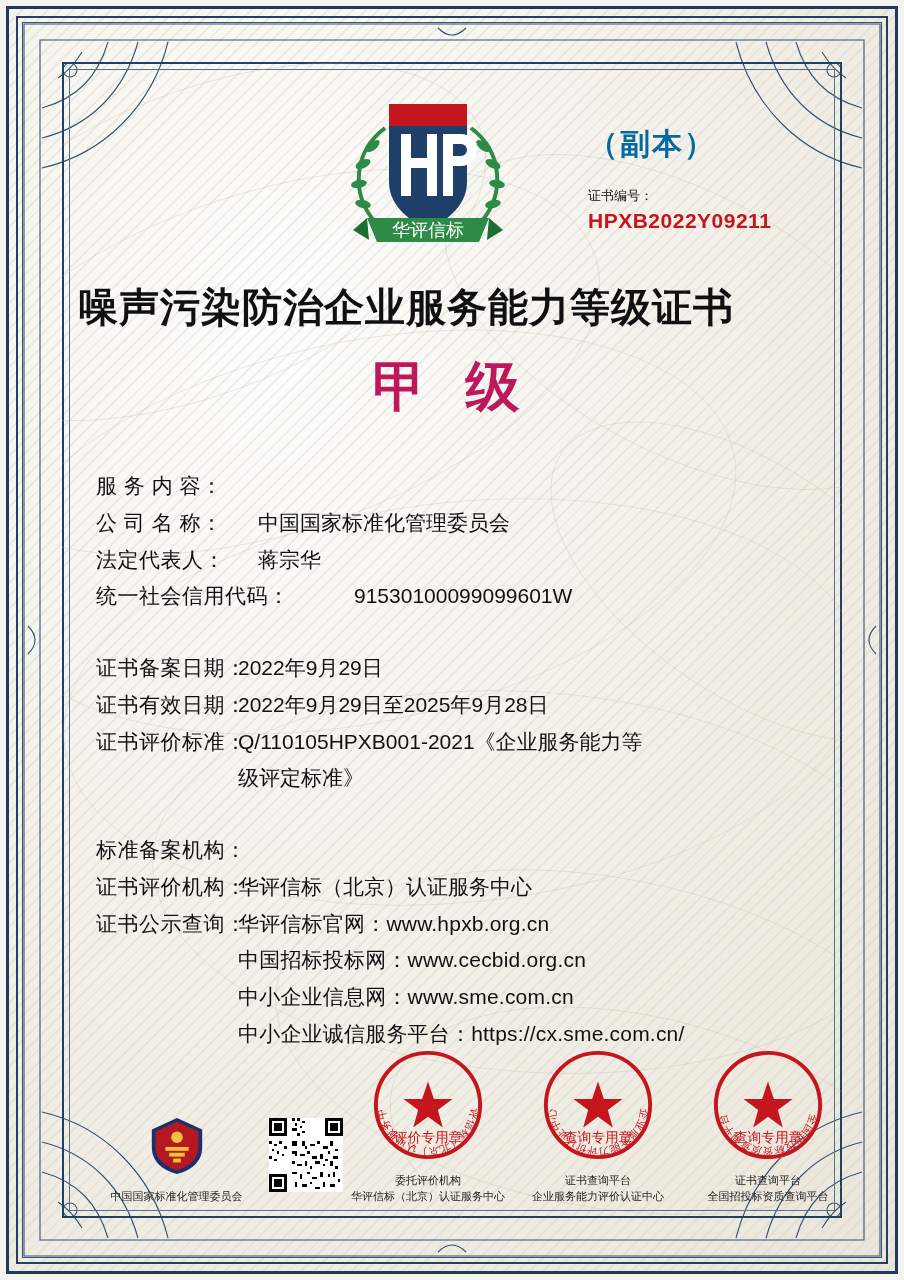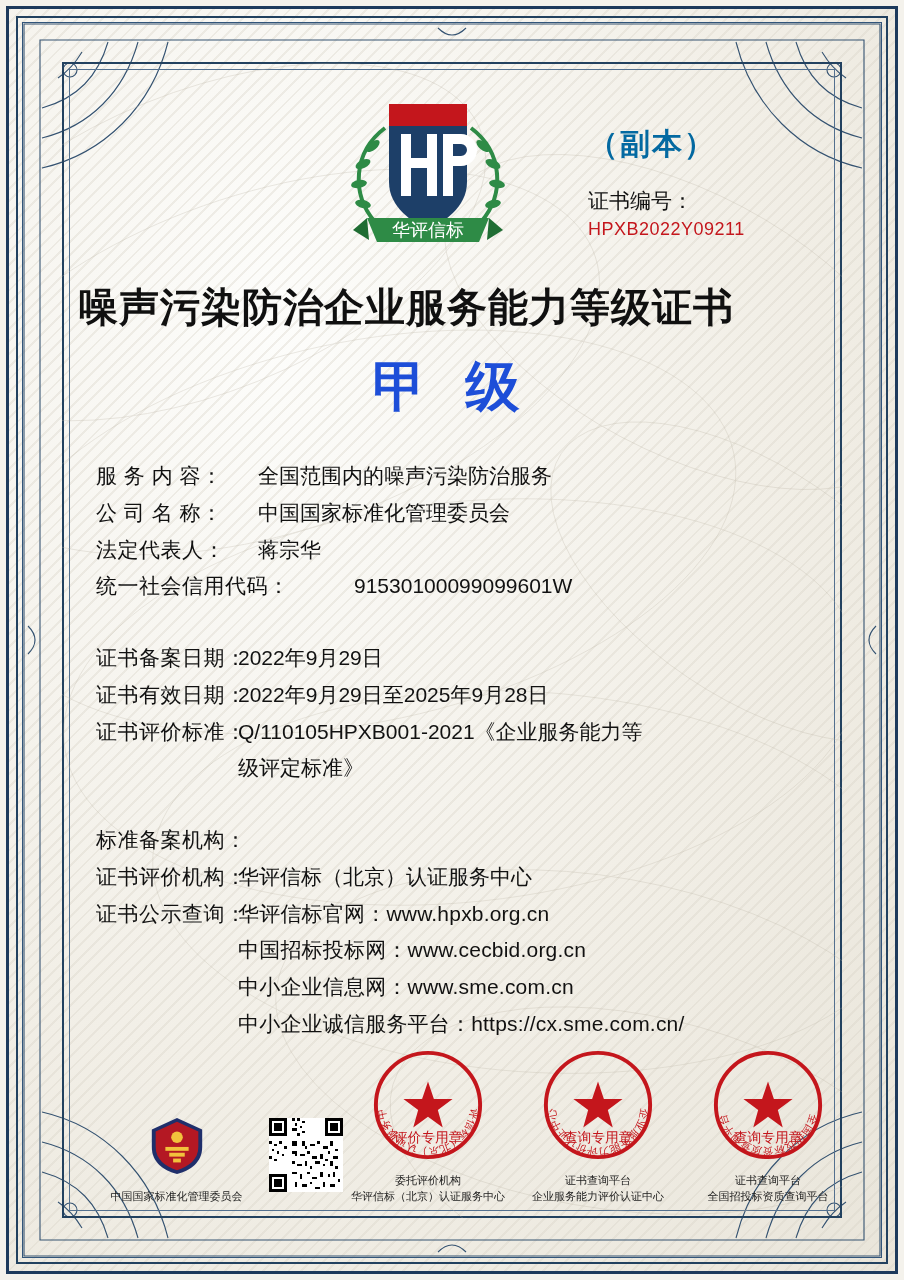--- a/index.html
+++ b/index.html
@@ -90,50 +90,50 @@
     text-align: left;
   }
   .copy-label {
     font-size: 30px;
     color: #0369a1;
     letter-spacing: 2px;
     font-weight: 600;
     margin-bottom: 22px;
   }
   .cert-no-label {
-    font-size: 21px;
+    font-size: 13px;
     color: #111111;
     margin-bottom: 4px;
     margin-top: 16px;
   }
   .cert-no-value {
-    font-size: 18px;
+    font-size: 21px;
     color: #c4161c;
-    font-weight: 400;
+    font-weight: 700;
     letter-spacing: .5px;
   }
 
   .main-title {
     margin-top: 6px;
     font-size: 40px;
     font-weight: 700;
     color: #101010;
     letter-spacing: 1px;
   }
   .grade {
     margin-top: 16px;
     text-align: center;
     font-size: 54px;
     font-weight: 700;
-    color: #1d4ed8;
+    color: #be185d;
     letter-spacing: 12px;
   }
 
   .field-block {
-    margin-top: 34px;
+    margin-top: 44px;
     padding-left: 18px;
   }
   .field-row {
     display: flex;
     align-items: flex-start;
     font-size: 21px;
     color: #111111;
     line-height: 1.75;
     white-space: nowrap;
   }
@@ -301,21 +301,20 @@
         <div class="cert-no-value">HPXB2022Y09211</div>
       </div>
     </div>
 
     <div class="main-title">噪声污染防治企业服务能力等级证书</div>
     <div class="grade">甲 级</div>
 
     <div class="field-block">
       <div class="field-row">
         <span class="field-label w1">服 务 内 容：</span>
-        <span class="field-value">全国范围内的噪声污染防治服务</span>
       </div>
       <div class="field-row">
         <span class="field-label w1">公 司 名 称：</span>
         <span class="field-value">中国国家标准化管理委员会</span>
       </div>
       <div class="field-row">
         <span class="field-label w1">法定代表人：</span>
         <span class="field-value">蒋宗华</span>
       </div>
       <div class="field-row">

